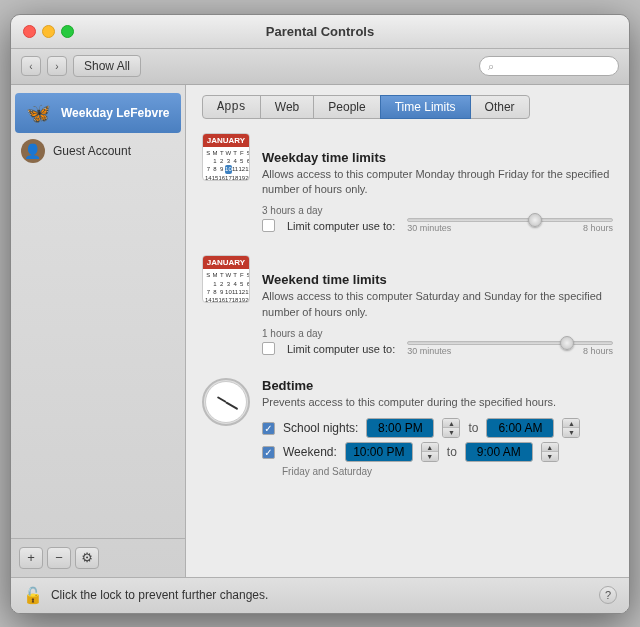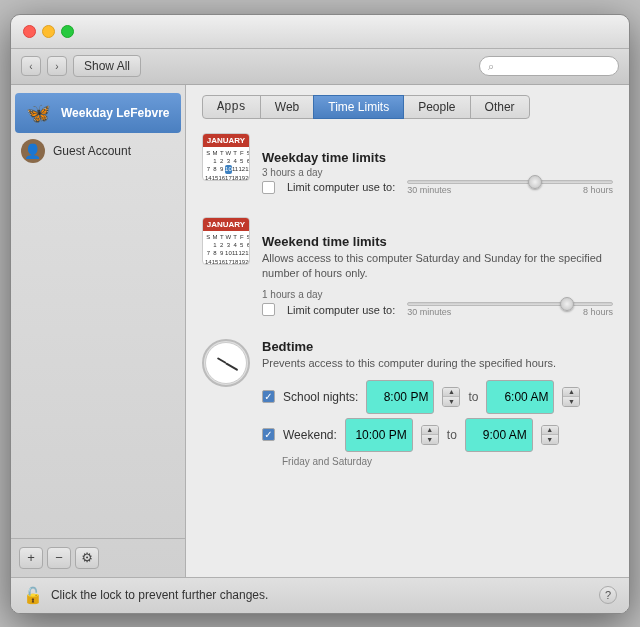--- a/index.html
+++ b/index.html
@@ -389,27 +389,27 @@
       font-size: 12px;
       color: #333;
     }
     .time-sub {
       font-size: 10px;
       color: #777;
       margin-left: 20px;
       margin-bottom: 8px;
     }
     .time-input {
-      background: #5eead4;
+      background: #0369a1;
       border: 1px solid #aaa;
       border-radius: 3px;
-      padding: 9px 5px;
+      padding: 2px 5px;
       font-size: 12px;
       width: 68px;
-      text-align: right;
+      text-align: center;
     }
     .stepper {
       display: flex;
       flex-direction: column;
       border: 1px solid #aaa;
       border-radius: 3px;
       overflow: hidden;
     }
     .stepper-btn {
       background: linear-gradient(180deg, #e8e8e8, #d0d0d0);
@@ -472,20 +472,21 @@
 <body>
 
 <div class="window">
 
   <div class="titlebar">
     <div class="traffic-lights">
       <div class="tl tl-close"></div>
       <div class="tl tl-min"></div>
       <div class="tl tl-max"></div>
     </div>
+    <span class="titlebar-title">Parental Controls</span>
   </div>
 
   <div class="toolbar">
     <div class="nav-btn">‹</div>
     <div class="nav-btn">›</div>
     <div class="show-all-btn">Show All</div>
     <div class="search-box">
       <span class="search-icon-svg">⌕</span>
       <input type="text" style="">
     </div>
@@ -511,22 +512,22 @@
         <div class="sidebar-action-btn">−</div>
         <div class="sidebar-action-btn">⚙</div>
       </div>
     </div>
 
     <div class="right-panel">
 
       <div class="tabs-bar">
         <div class="tab">Apps</div>
         <div class="tab">Web</div>
+        <div class="tab">People</div>
         <div class="tab active">Time Limits</div>
-        <div class="tab">People</div>
         <div class="tab">Other</div>
       </div>
 
       <div class="section">
         <div class="calendar-icon">
           <div class="cal-header">JANUARY</div>
           <div class="cal-body">
             <div class="cal-day">S</div>
               <div class="cal-day">M</div>
               <div class="cal-day">T</div>
@@ -553,20 +554,21 @@
               <div class="cal-day">16</div>
               <div class="cal-day">17</div>
               <div class="cal-day">18</div>
               <div class="cal-day">19</div>
               <div class="cal-day">20</div>
 
           </div>
         </div>
         <div class="section-content">
           <div class="section-title">Weekday time limits</div>
+          <div class="section-desc">Allows access to this computer Monday through Friday for the specified number of hours only.</div>
           <div class="slider-label">3 hours a day</div>
           <div class="limit-row">
             <div class="checkbox"></div>
             <span class="limit-label">Limit computer use to:</span>
             <div class="slider-container">
               <div class="slider-track">
                 <div class="slider-thumb" style="left: calc(62% - 7px);"></div>
               </div>
               <div class="slider-labels">
                 <span class="slider-min-max">30 minutes</span>

